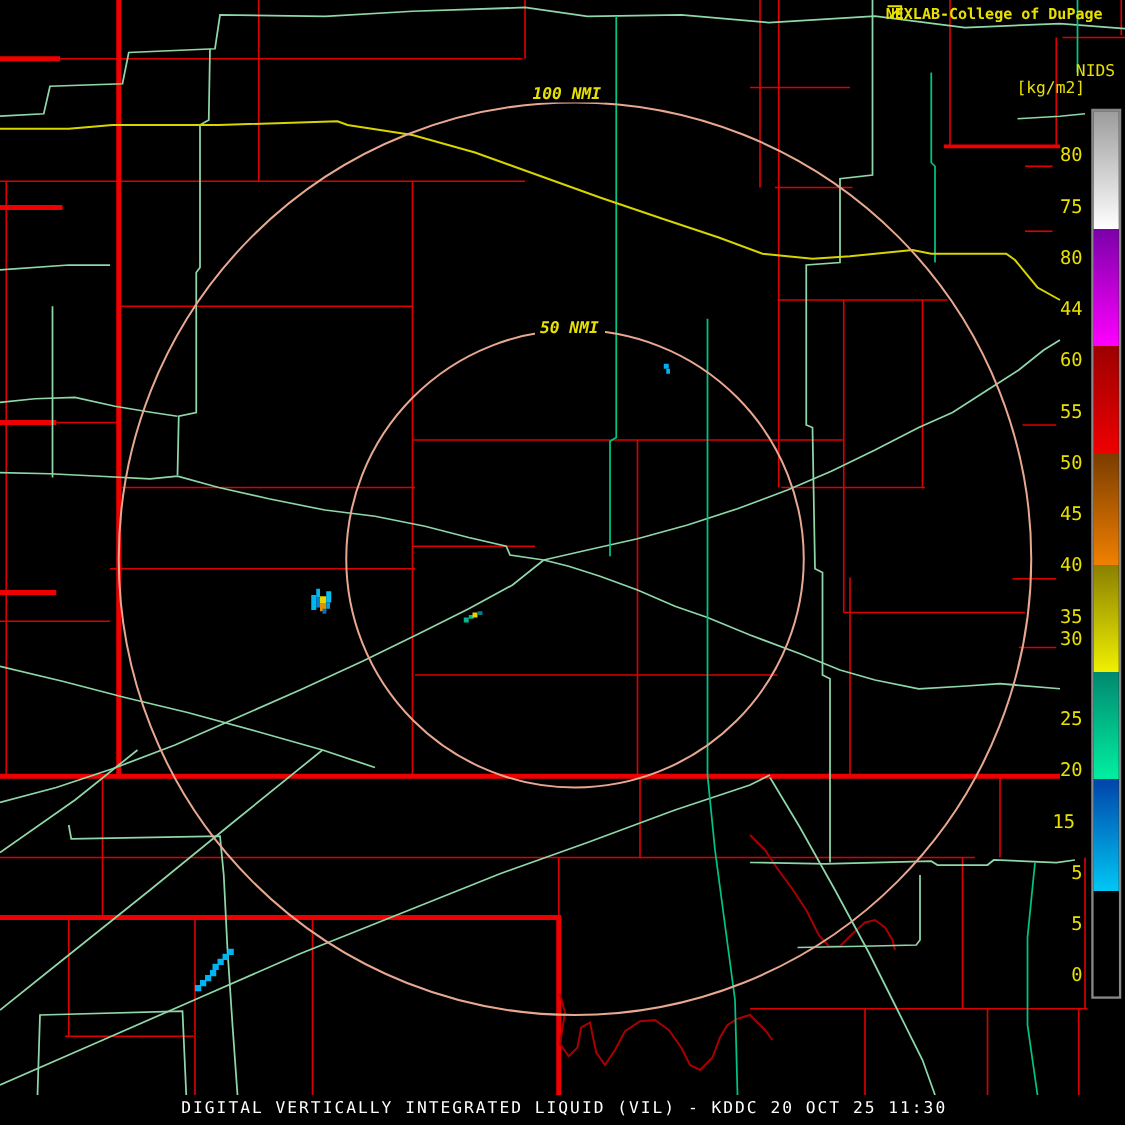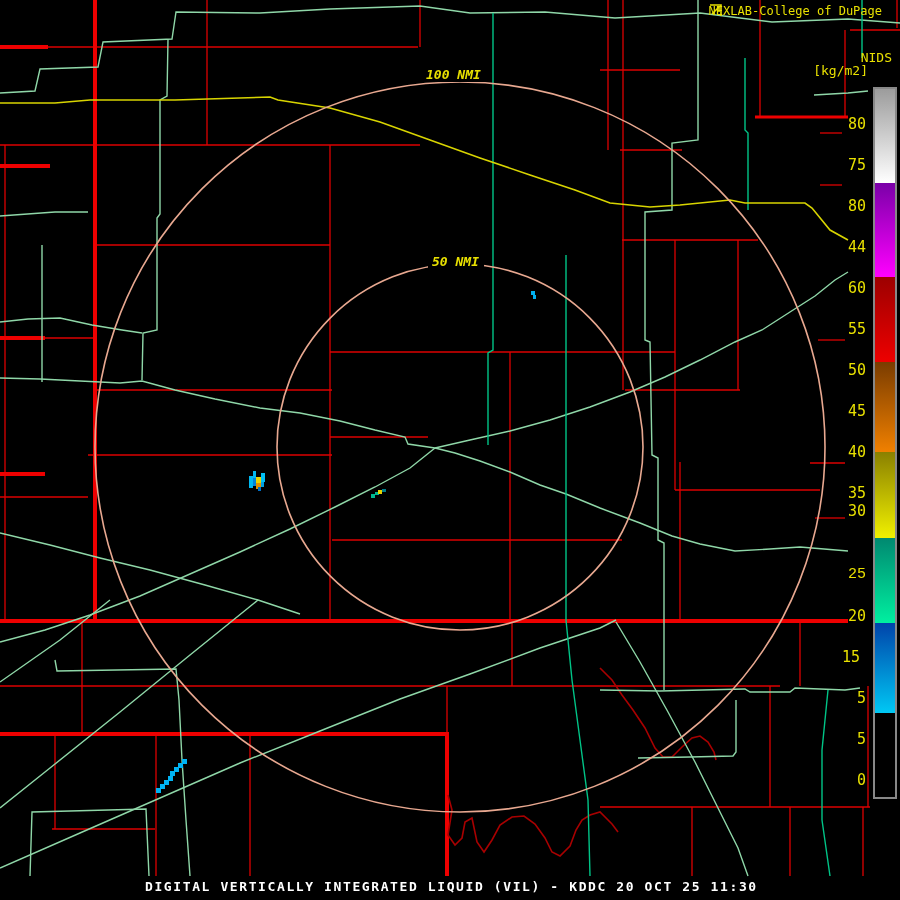--- a/index.html
+++ b/index.html
@@ -9,27 +9,27 @@
   .county{stroke:var(--county-line);stroke-width:1.3;fill:none;}
   .state{stroke:var(--state-line);stroke-width:4;fill:none;}
   .state-med{stroke:var(--state-line);stroke-width:3;fill:none;}
   .road{stroke:var(--road);stroke-width:1.4;fill:none;}
   .road-b{stroke:var(--road-bright);stroke-width:1.4;fill:none;}
   .hwy{stroke:var(--highway-yellow);stroke-width:1.6;fill:none;}
   .ring{stroke:var(--range-ring);stroke-width:1.6;fill:none;}
   .river{stroke:var(--river);stroke-width:1.6;fill:none;}
   .ring-label{fill:var(--text-yellow);font:italic bold 13px "DejaVu Sans Mono","Liberation Mono",monospace;}
   .overlay{position:absolute;color:var(--text-yellow);}
-  #watermark{top:4px;right:18px;font-size:12px;display:flex;align-items:center;gap:3px;}
+  #watermark{top:4px;right:18px;font-size:12px;display:flex;align-items:center;gap:3px;font-weight:bold;}
   #nids-title{top:50px;right:8px;font-size:13px;}
   #nids-units{top:63px;right:32px;font-size:13px;}
   #colorbar{position:absolute;left:873px;top:87px;width:20px;height:708px;border:2px solid #888;}
   .tick{position:absolute;right:34px;width:30px;text-align:right;color:var(--text-yellow);
         font-size:15px;line-height:18px;}
-  #footer{position:absolute;left:0;top:876px;width:741px;height:24px;background:#000;font-weight:bold;}
+  #footer{position:absolute;left:0;top:876px;width:741px;height:24px;background:#000;}
   #footer-title{position:absolute;left:145px;top:3px;color:var(--title-white);font-size:13px;
         letter-spacing:1.6px;white-space:nowrap;}
 </style>
 </head>
 <body>
 
 <div id="frame">
 
   <svg width="900" height="900" viewBox="0 0 900 900">
 
@@ -193,21 +193,21 @@
       <div class="tick" style="top: 155.926px;">75</div>
       <div class="tick" style="top: 196.94px;">80</div>
       <div class="tick" style="top: 237.954px;">44</div>
       <div class="tick" style="top: 278.968px;">60</div>
       <div class="tick" style="top: 319.982px;">55</div>
       <div class="tick" style="top: 360.995px;">50</div>
       <div class="tick" style="top: 402.009px;">45</div>
       <div class="tick" style="top: 443.023px;">40</div>
       <div class="tick" style="top: 484.037px;">35</div>
       <div class="tick" style="top: 502px;">30</div>
-      <div class="tick" style="top: 566.065px; font-family: Liberation Mono, monospace;">25</div>
+      <div class="tick" style="top: 566.065px;">25</div>
       <div class="tick" style="top: 607.078px;">20</div>
       <div class="tick" style="top: 648.092px; text-align: center;">15</div>
       <div class="tick" style="top: 689.106px;">5</div>
       <div class="tick" style="top: 730.12px;">5</div>
       <div class="tick" style="top: 771.134px;">0</div>
     </div>
 
   <div id="footer">
     <div id="footer-title">DIGITAL VERTICALLY INTEGRATED LIQUID (VIL) - KDDC 20 OCT 25 11:30</div>
   </div>

